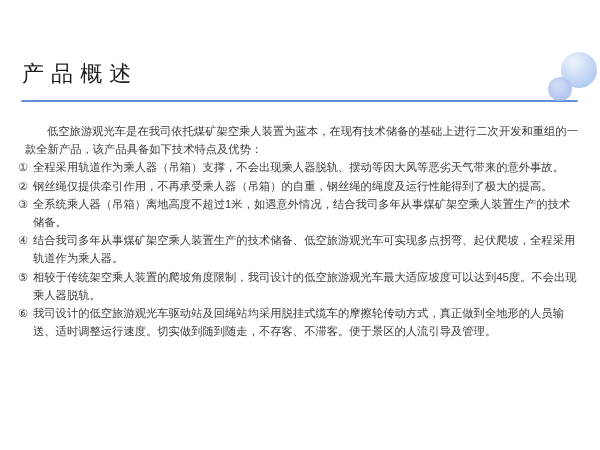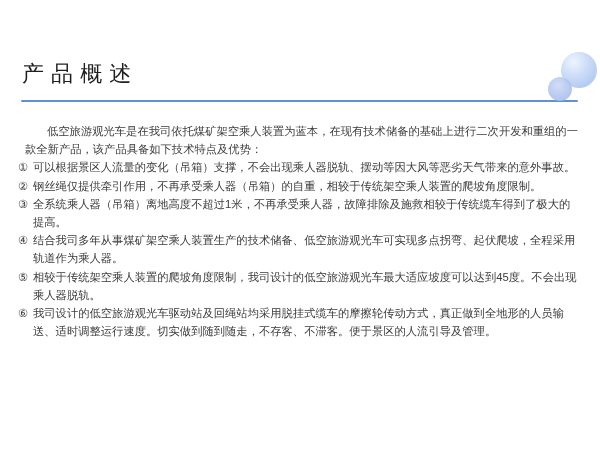--- a/index.html
+++ b/index.html
@@ -74,29 +74,29 @@
 
   <div class="circle circle-large"></div>
   <div class="circle circle-small"></div>
 
   <div class="body-text">
     <p class="intro">低空旅游观光车是在我司依托煤矿架空乘人装置为蓝本，在现有技术储备的基础上进行二次开发和重组的一款全新产品，该产品具备如下技术特点及优势：</p>
 
     <ul class="feature-list">
       <li class="feature-item">
         <span class="feature-marker">①</span>
-        <span class="feature-text">可以根据景区人流量的变化（吊箱）支撑，不会出现乘人器脱轨、摆动等因大风等恶劣天气带来的意外事故。</span>
+        <span class="feature-text">全程采用轨道作为乘人器（吊箱）支撑，不会出现乘人器脱轨、摆动等因大风等恶劣天气带来的意外事故。</span>
       </li>
       <li class="feature-item">
         <span class="feature-marker">②</span>
-        <span class="feature-text">钢丝绳仅提供牵引作用，不再承受乘人器（吊箱）的自重，相较于传统架空乘人装置的爬坡角度限制。</span>
+        <span class="feature-text">钢丝绳仅提供牵引作用，不再承受乘人器（吊箱）的自重，钢丝绳的绳度及运行性能得到了极大的提高。</span>
       </li>
       <li class="feature-item">
         <span class="feature-marker">③</span>
-        <span class="feature-text">全系统乘人器（吊箱）离地高度不超过1米，不再承受乘人器，故障排除及施救相较于传统缆车得到了极大的提高。</span>
+        <span class="feature-text">全系统乘人器（吊箱）离地高度不超过1米，如遇意外情况，结合我司多年从事煤矿架空乘人装置生产的技术储备。</span>
       </li>
       <li class="feature-item">
         <span class="feature-marker">④</span>
         <span class="feature-text">结合我司多年从事煤矿架空乘人装置生产的技术储备、低空旅游观光车可实现多点拐弯、起伏爬坡，全程采用轨道作为乘人器。</span>
       </li>
       <li class="feature-item">
         <span class="feature-marker">⑤</span>
         <span class="feature-text">相较于传统架空乘人装置的爬坡角度限制，我司设计的低空旅游观光车最大适应坡度可以达到45度。不会出现乘人器脱轨。</span>
       </li>
       <li class="feature-item">

